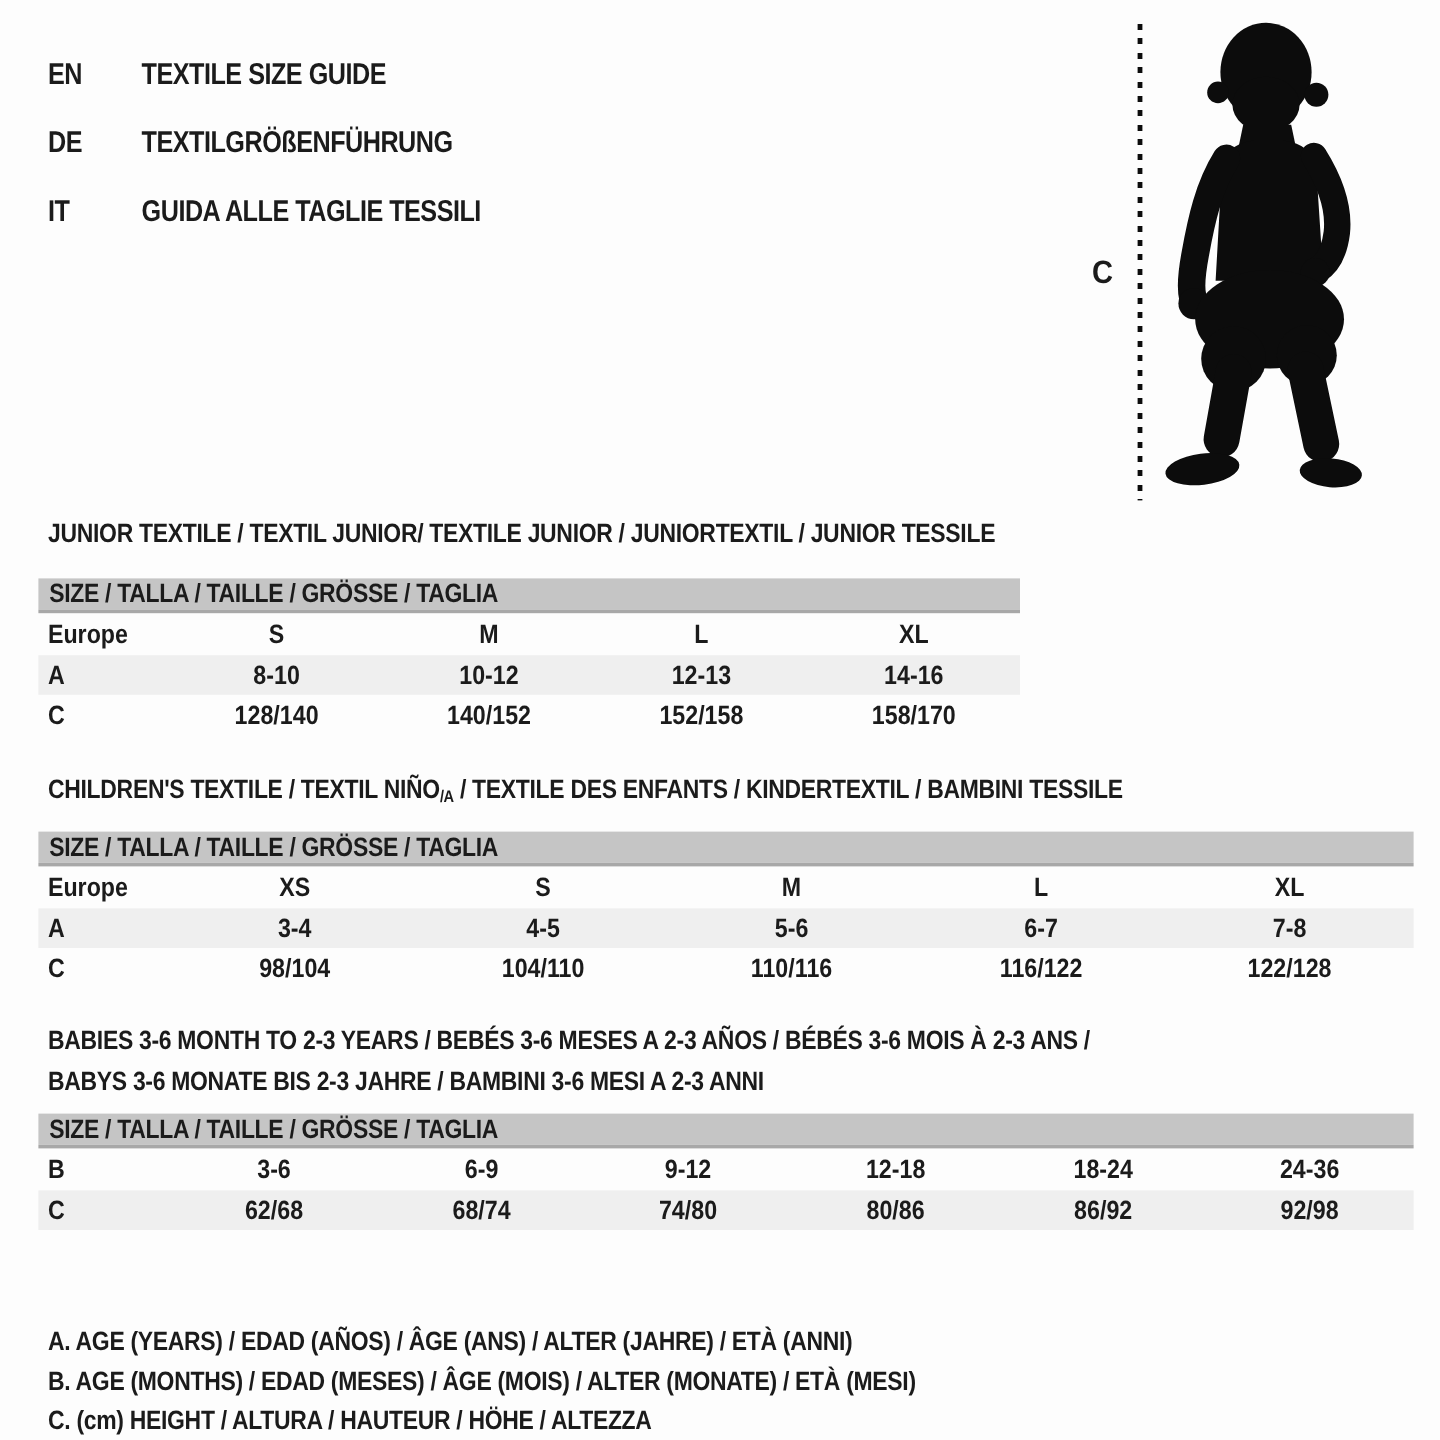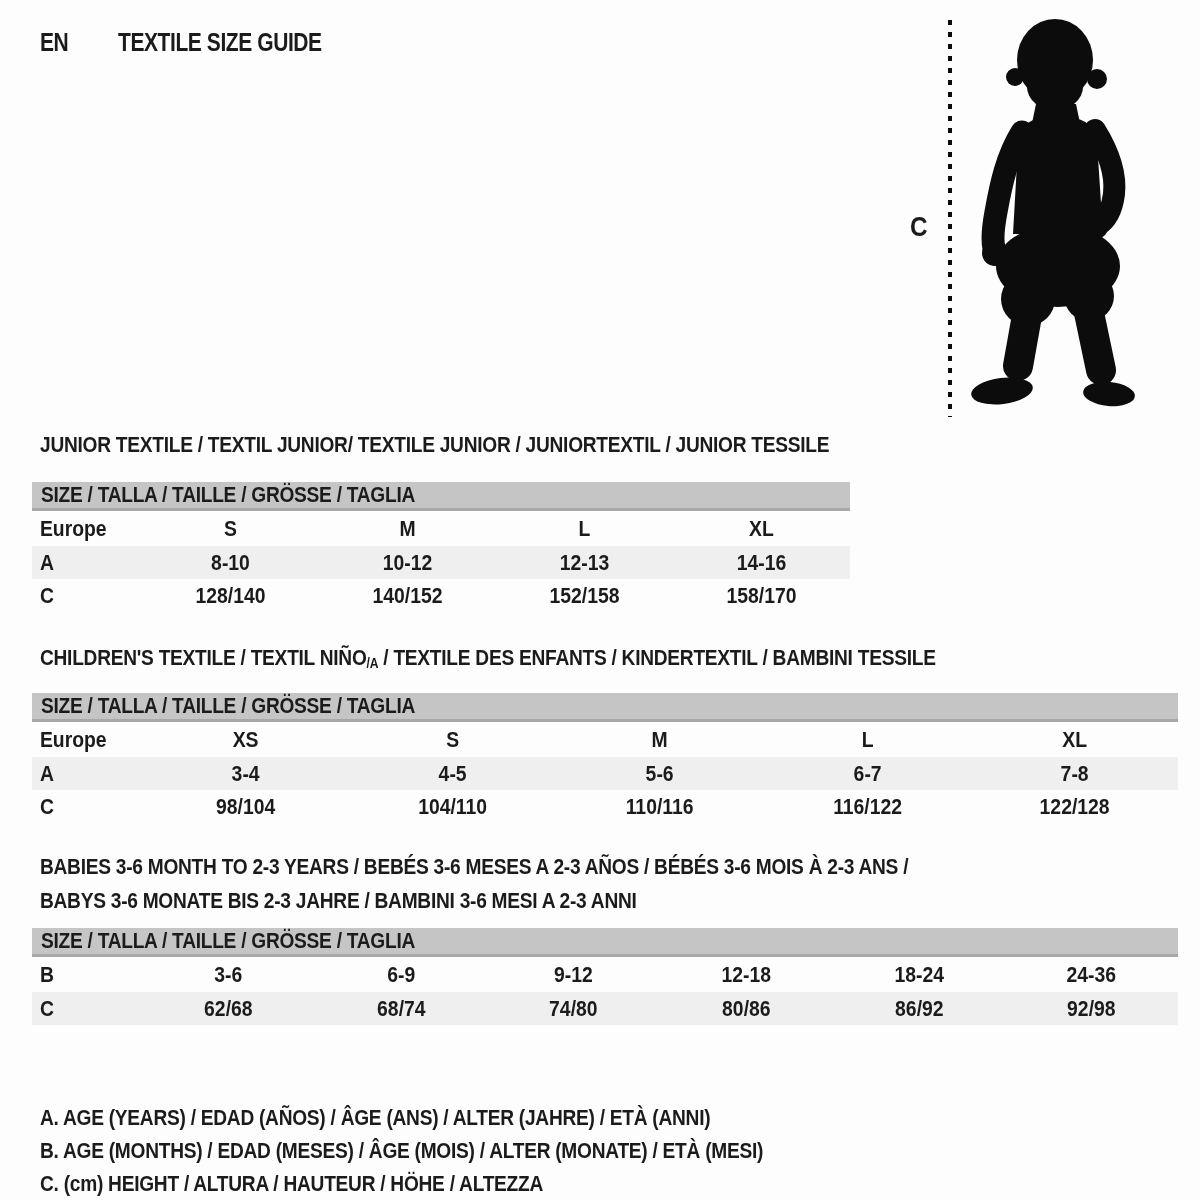--- a/index.html
+++ b/index.html
@@ -1,21 +1,21 @@
 <!DOCTYPE html>
 <html style="--bg: #fdfdfd; --ink: #1b1b1b; --bar: #c5c5c5; --bar-edge: #a8a8a8; --row-shade: #efefef; --silhouette: #0c0c0c;"><head>
 <meta charset="utf-8">
 <style>
   html,body{margin:0;padding:0;}
   body{background:#ffffff;font-family:"Liberation Sans","DejaVu Sans",sans-serif;}
   .page{position:relative;width:1200px;height:1200px;background:var(--bg,#fdfdfd);overflow:hidden;color:var(--ink,#1b1b1b);font-weight:700;}
 
   
   .langs{position:absolute;left:40px;top:24px;font-size:25px;}
-  .lang-row{display:flex;height:37px;align-items:center;}
+  .lang-row{display:flex;height:37px;align-items:center;margin-top:20px;}
   .lang-code{width:78px;transform:scaleX(.84);transform-origin:0 50%;letter-spacing:-.5px;}
   .lang-title{transform:scaleX(.84);transform-origin:0 50%;white-space:nowrap;letter-spacing:-.5px;}
 
   
   .measure-line{position:absolute;left:948px;top:20px;width:4px;height:397px;
     background:repeating-linear-gradient(180deg,var(--silhouette,#0c0c0c) 0 5px,transparent 5px 12px);}
   .measure-label{position:absolute;left:910px;top:212px;font-size:27px;transform:scaleX(.9);transform-origin:0 50%;}
   .baby{position:absolute;left:958px;top:14px;color:var(--silhouette,#0c0c0c);}
 
   
@@ -42,20 +42,28 @@
 </style>
 </head>
 <body>
 
 <div class="page">
 
   <div class="langs">
     <div class="lang-row">
       <span class="lang-code">EN</span>
       <span class="lang-title">TEXTILE SIZE GUIDE</span>
+    </div>
+    <div class="lang-row">
+      <span class="lang-code">DE</span>
+      <span class="lang-title">TEXTILGRÖßENFÜHRUNG</span>
+    </div>
+    <div class="lang-row">
+      <span class="lang-code">IT</span>
+      <span class="lang-title">GUIDA ALLE TAGLIE TESSILI</span>
     </div>
   </div>
 
   <div class="measure-line"></div>
   <div class="measure-label">C</div>
   <svg class="baby" width="184" height="404" viewBox="0 0 184 404" aria-hidden="true">
     <g fill="currentColor" stroke="none">
       <ellipse cx="97" cy="46" rx="38" ry="41"></ellipse>
       <ellipse cx="97" cy="73" rx="28" ry="23"></ellipse>
       <circle cx="57" cy="63" r="9"></circle>

